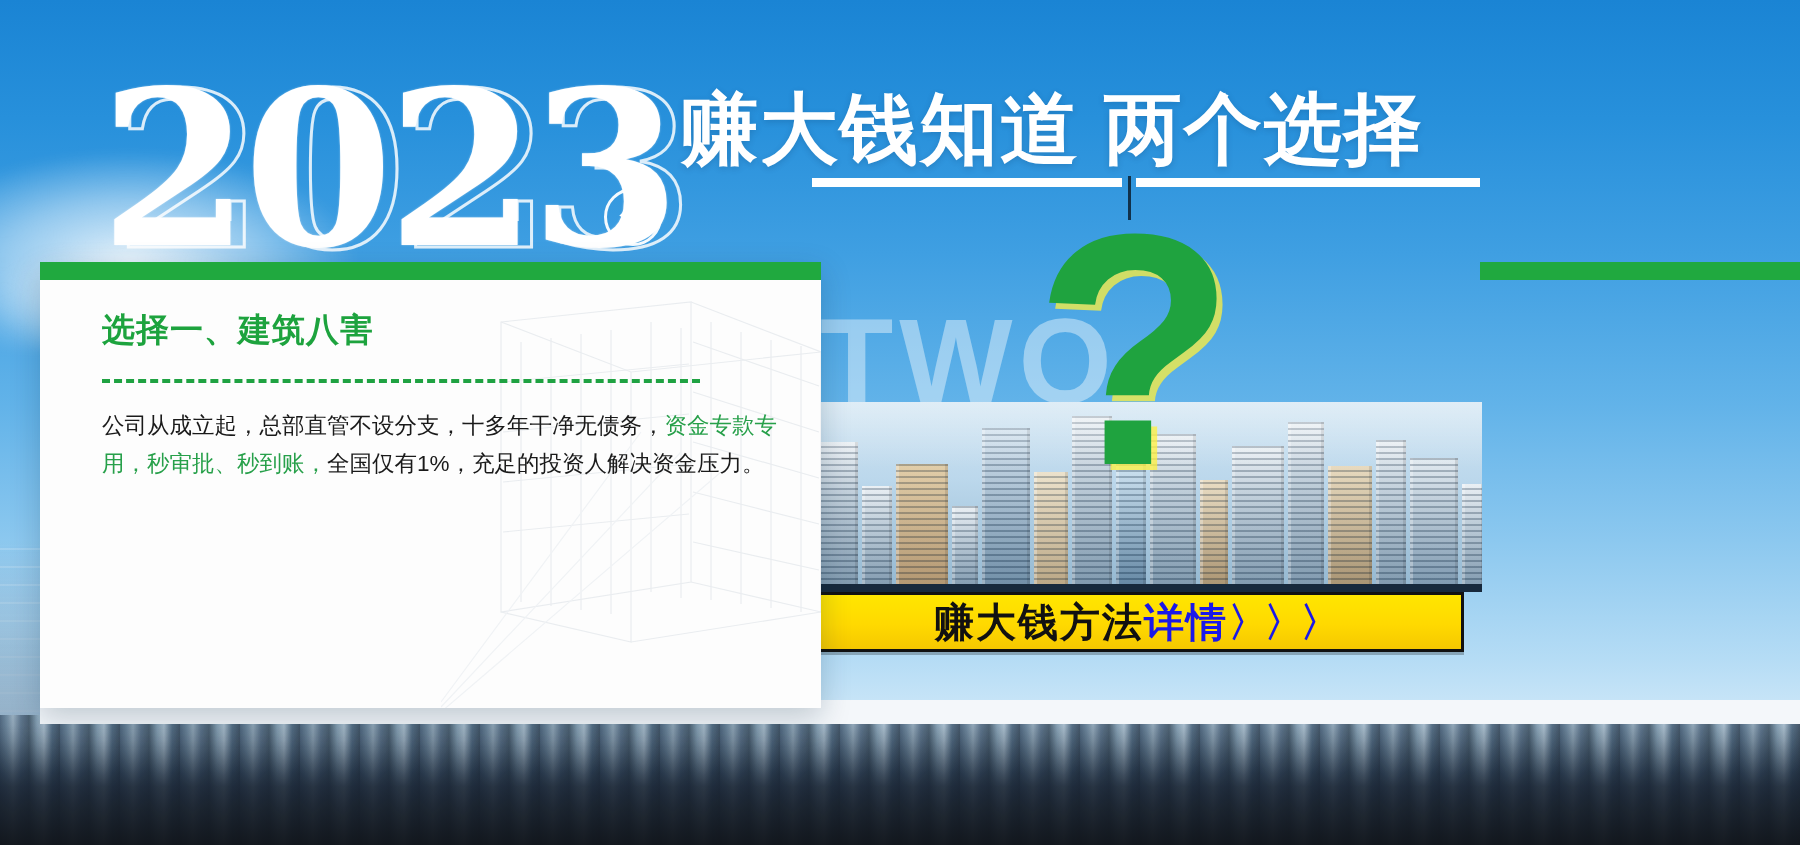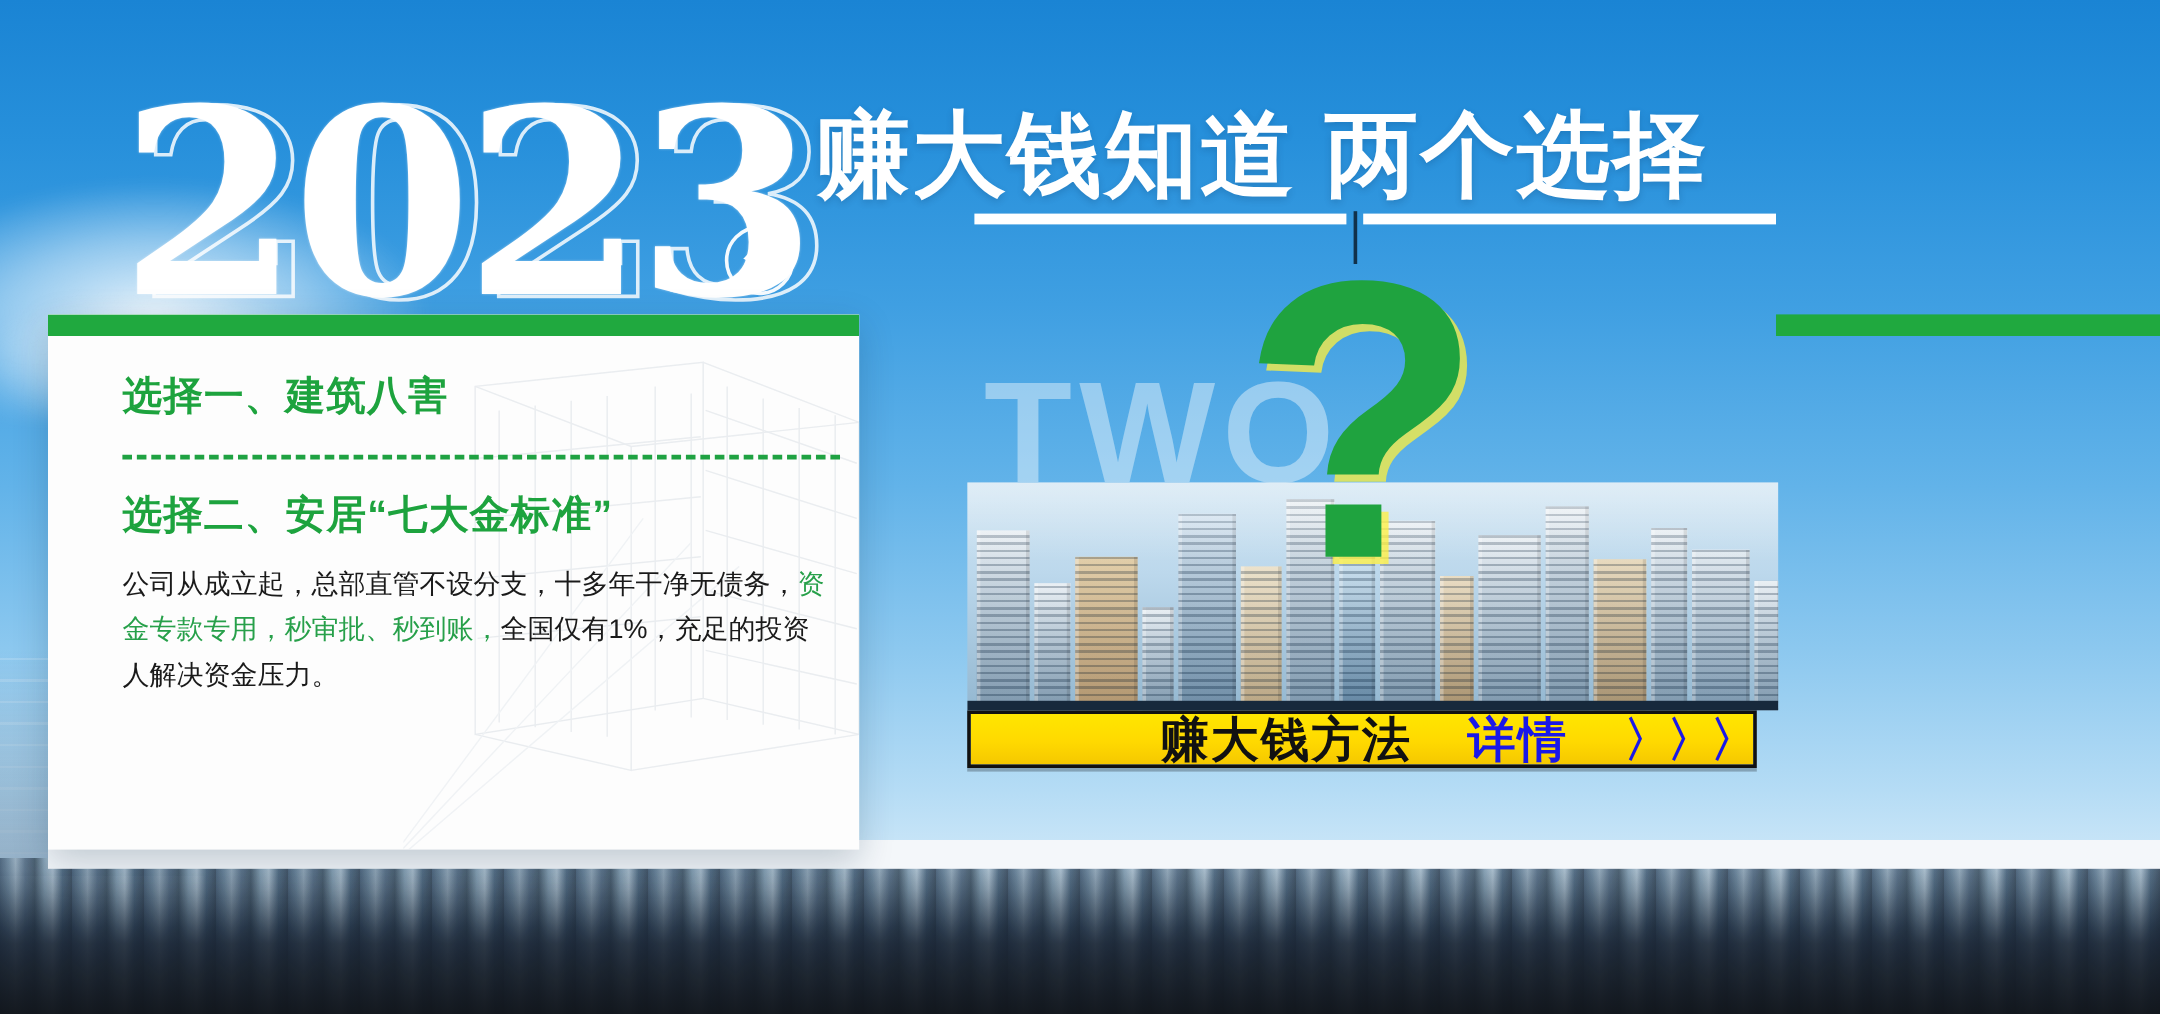--- a/index.html
+++ b/index.html
@@ -145,33 +145,33 @@
     background:repeating-linear-gradient(0deg, rgba(40,60,80,.30) 0 2px, rgba(255,255,255,.10) 2px 6px);
   }
   .skyline:after{
     content:""; position:absolute; inset:0;
     background:linear-gradient(180deg, rgba(255,255,255,.35) 0%, rgba(255,255,255,0) 35%);
   }
   .sky-dark-base { position:absolute; left:0; right:0; bottom:0; height:8px; background:#17293c; }
 
   
   .cta {
-    position:absolute; left:806px; top:592px; width:658px; height:48px;
+    position:absolute; left:806px; top:592px; width:658px; height:60px;
     background:linear-gradient(180deg,#ffe600 0%,#ffd900 55%,#f5c800 100%);
     border:3px solid #111;
-    display:flex; align-items:center; justify-content:flex-end; gap:46px;
+    display:flex; align-items:center; justify-content:center; 
     box-shadow:0 3px 0 rgba(0,0,0,.25);
   }
   .cta-main { color:#111; font-size:40px; font-weight:700; letter-spacing:2px; }
   .cta-detail { color:#1a18e8; font-size:40px; font-weight:700; letter-spacing:2px; }
   .cta-arrows { color:#1a18e8; font-size:40px; font-weight:700; letter-spacing:-4px; }
 
   
   .card {
-    position:absolute; left:40px; top:262px; width:676px; height:446px;
+    position:absolute; left:40px; top:262px; width:781px; height:446px;
     background:#fdfdfd;
     box-shadow:0 10px 28px rgba(10,40,70,.22);
     overflow:hidden;
   }
   .card-top { position:absolute; left:0; top:0; width:100%; height:18px; background:#20a93f; }
   .card-bp { 
     position:absolute; right:-40px; top:20px; width:420px; height:430px;
     opacity:.5;
   }
   .card-inner { position:absolute; left:62px; top:46px; right:28px; }
@@ -274,20 +274,19 @@
         <path d="M252 60 L378 104 M252 110 L378 150 M252 160 L378 196 M252 210 L378 242 M252 260 L378 288"></path>
         <path d="M0 420 L200 150 M0 425 L240 170 M0 430 L280 190" stroke="#e3e8ed"></path>
       </g>
     </svg>
 
     <div class="card-inner">
       <div class="sec-title">选择一、建筑八害</div>
 
       <div class="divider"></div>
 
-      <div class="sec-title sec2">选择二、安居“七大金标准”</div>
       <div class="para">
         <span>公司从成立起，总部直管不设分支，十多年干净无债务，</span><span class="g">资金专款专用，秒审批、秒到账，</span><span>全国仅有1%，充足的投资人解决资金压力。</span>
       </div>
     </div>
   </div>
 
 </div>
 
 </body></html>

